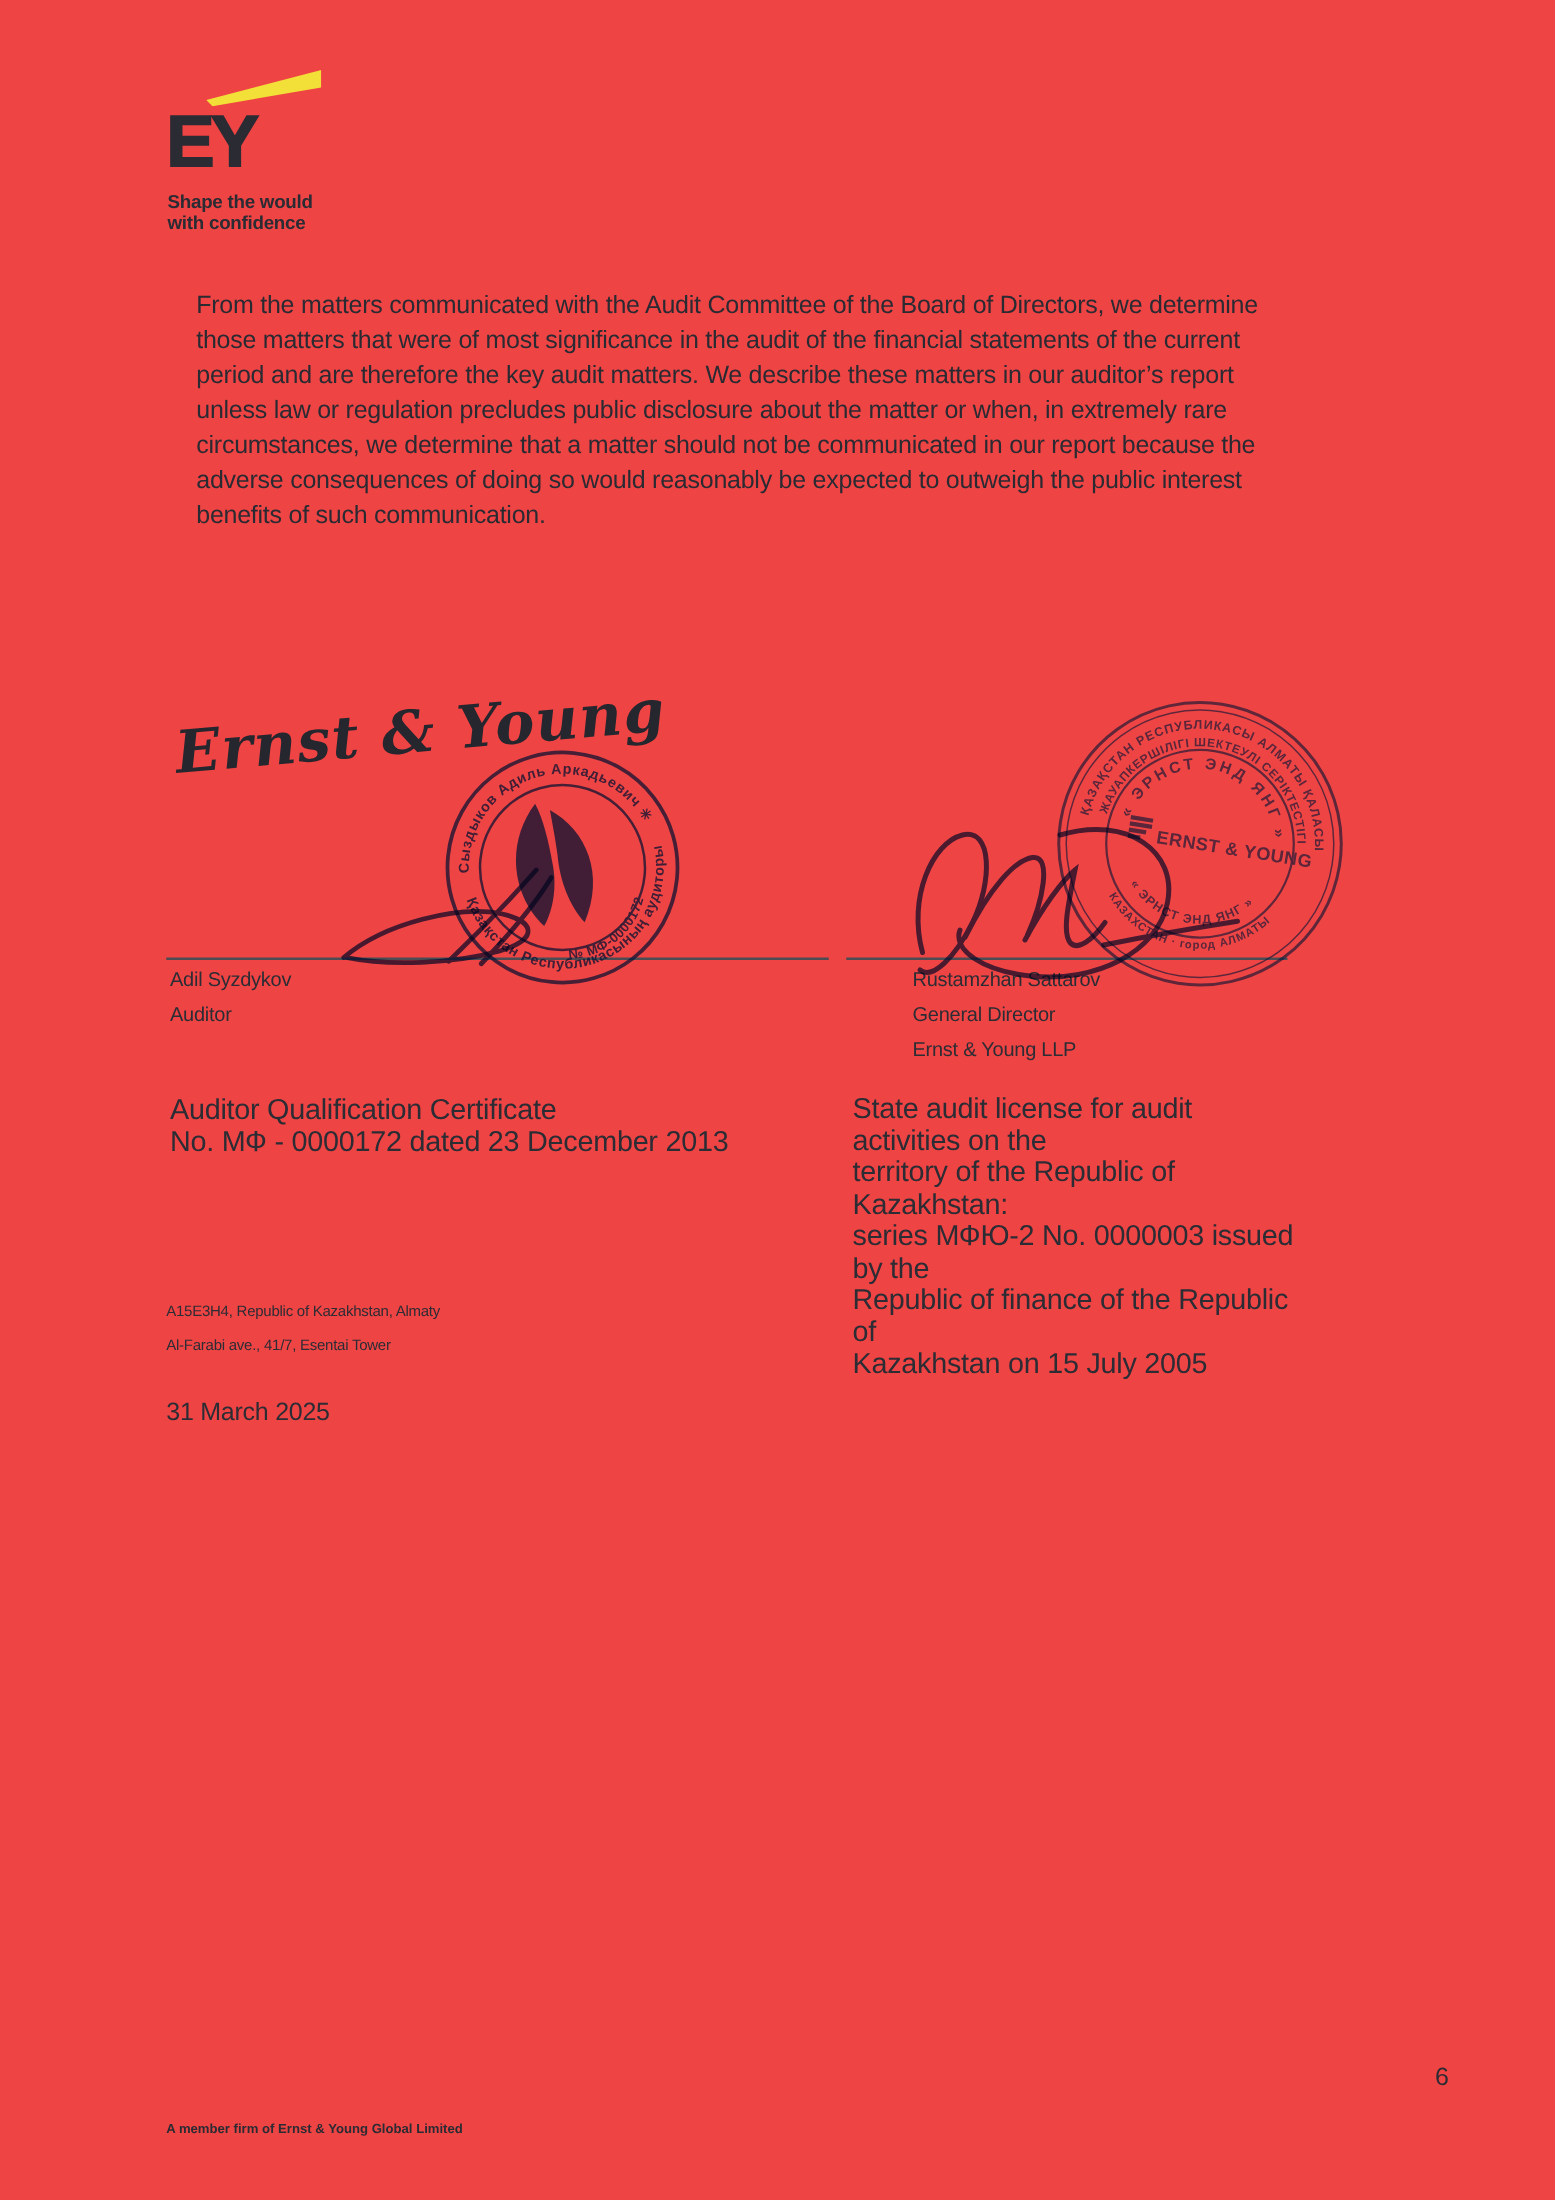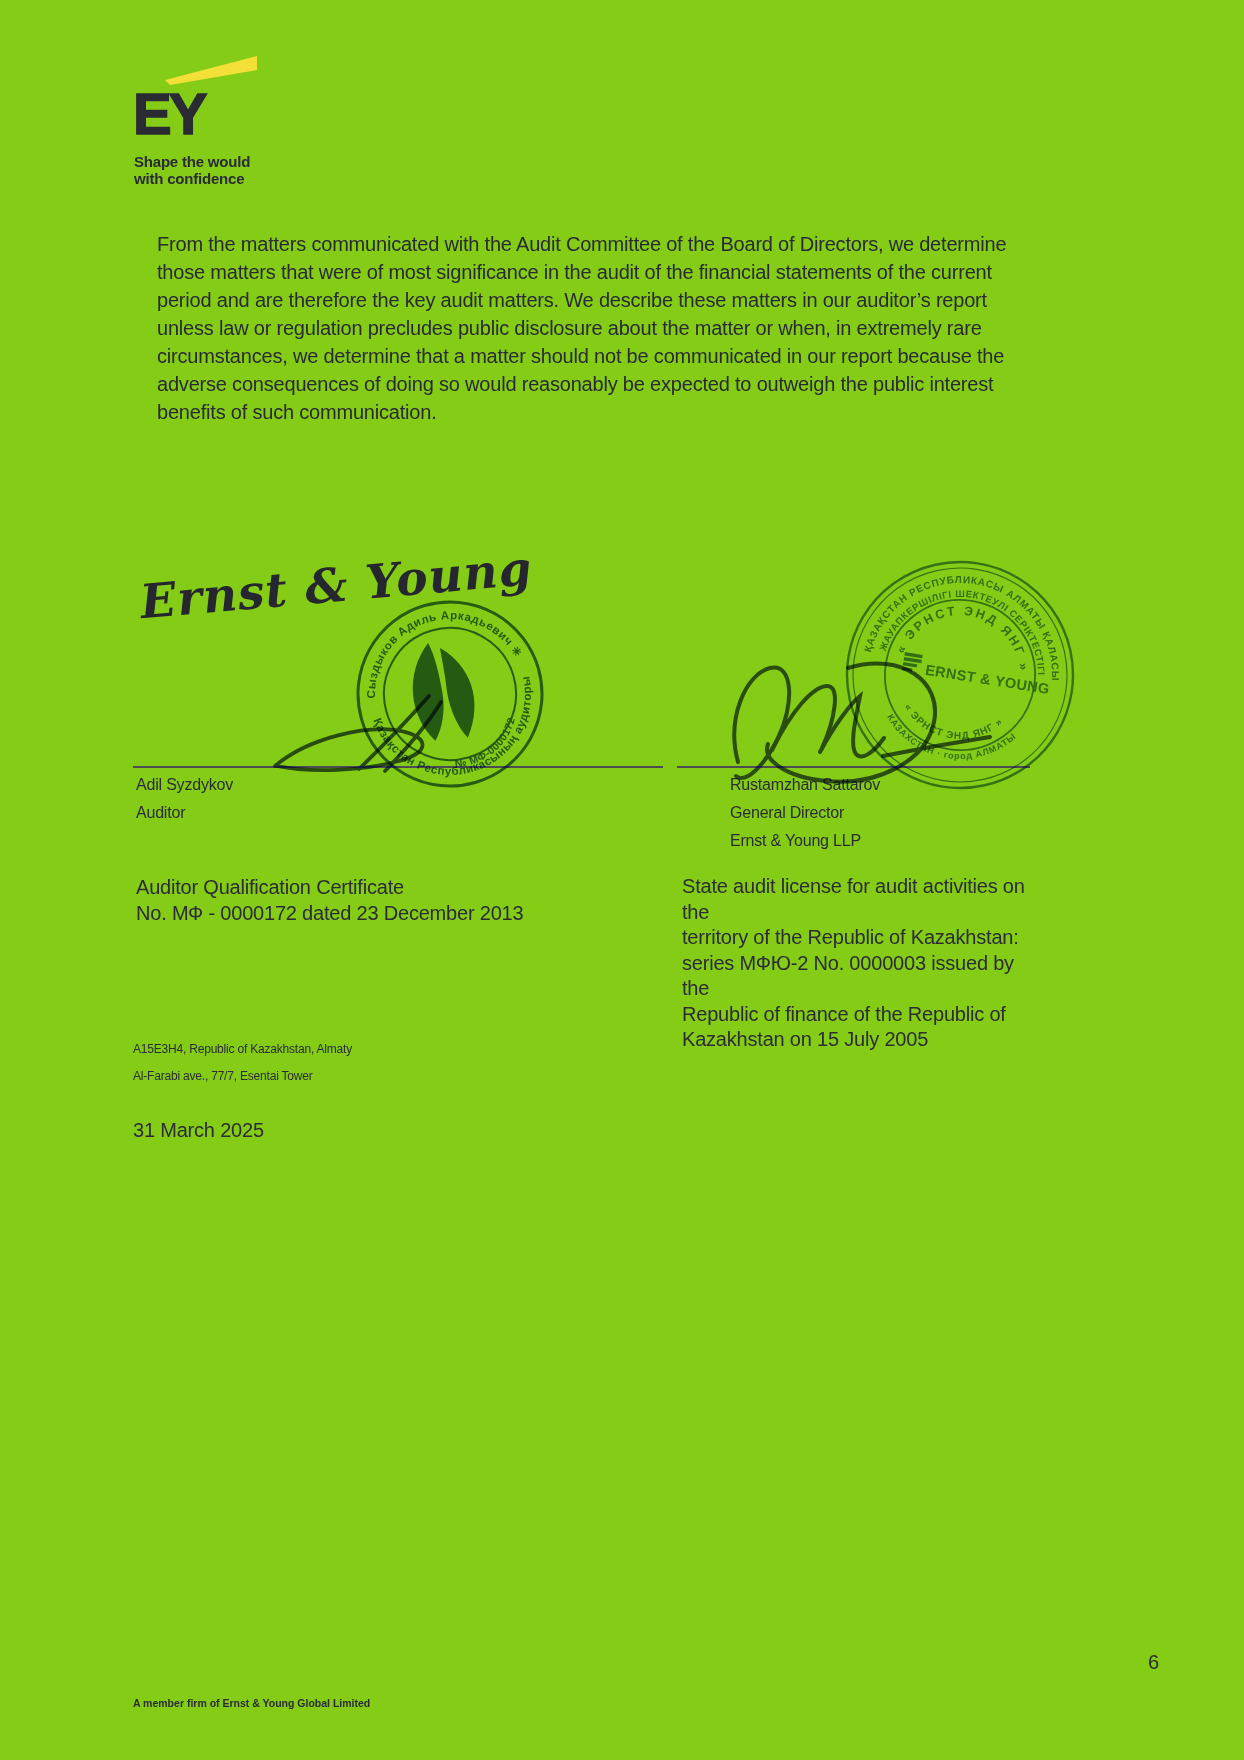--- a/index.html
+++ b/index.html
@@ -1,16 +1,16 @@
 <!DOCTYPE html>
 <html><head>
 <meta charset="utf-8">
 <style>
   html,body{margin:0;padding:0;background:#ffffff;}
-  .page{position:relative;width:1244px;height:1760px;background:#84cc16;overflow:hidden;
+  .page{position:relative;width:1244px;height:1760px;background:#ef4444;overflow:hidden;
         font-family:"Liberation Sans",sans-serif;color:#2c2c34;text-decoration:underline;}
 
   
   .logo{position:absolute;left:133px;top:50px;width:160px;height:145px;}
   .beam{position:absolute;left:32px;top:6px;}
   .brand{position:absolute;left:0;top:30px;font-size:58px;font-weight:700;
          letter-spacing:-3px;color:#2b2b33;-webkit-text-stroke:1.5px #2b2b33;}
   .tagline{position:absolute;left:1px;top:104px;font-size:15px;font-weight:700;
            line-height:16.5px;letter-spacing:-0.2px;color:#2b2b33;}
 
@@ -33,21 +33,21 @@
   .stamp text{font-family:"Liberation Sans",sans-serif;font-weight:700;}
 
   
   .sigline{position:absolute;top:766px;height:2px;background:#4c4c52;}
   .sigline.left{left:133px;width:530px;}
   .sigline.right{left:677px;width:353px;}
   .nameblock{position:absolute;font-size:16px;line-height:28px;letter-spacing:-0.2px;}
   .nameblock.left{left:136px;top:771px;}
   .nameblock.right{left:682px;top:771px;margin-left:48px;}
 
-  .infoblock{position:absolute;font-size:20px;letter-spacing:-0.2px;}
+  .infoblock{position:absolute;font-size:23px;letter-spacing:-0.2px;}
   .cert{left:136px;top:874px;line-height:26px;}
   .license{left:682px;top:874px;line-height:25.5px;width:360px;}
 
   .address{position:absolute;left:133px;top:1036px;font-size:12px;line-height:27px;letter-spacing:-0.2px;}
   .date{position:absolute;left:133px;top:1119px;font-size:20px;letter-spacing:-0.2px;}
 
   .page-number{position:absolute;left:1148px;top:1651px;font-size:20px;color:#2b2b33;}
   .footer-note{position:absolute;left:133px;top:1697px;font-size:10.5px;font-weight:700;color:#2b2b33;}
 </style>
 </head>
@@ -94,21 +94,21 @@
   <div class="infoblock license">
     <div>State audit license for audit activities on the</div>
     <div>territory of the Republic of Kazakhstan:</div>
     <div>series МФЮ-2 No. 0000003 issued by the</div>
     <div>Republic of finance of the Republic of</div>
     <div>Kazakhstan on 15 July 2005</div>
   </div>
 
   <div class="address">
     <div>A15E3H4, Republic of Kazakhstan, Almaty</div>
-    <div>Al-Farabi ave., 77/7, Esentai Tower</div>
+    <div>Al-Farabi ave., 41/7, Esentai Tower</div>
   </div>
   <div class="date">31 March 2025</div>
 
   <svg class="stamp stamp-left" width="194" height="194" viewBox="0 0 194 194">
     <defs>
       <path id="lsTop" d="M 22 97 A 75 75 0 0 1 172 97"></path>
       <path id="lsBottom" d="M 16 97 A 81 81 0 0 0 178 97"></path>
       <path id="lsNum" d="M 52 150 A 62 62 0 0 0 160 104"></path>
     </defs>
     <g stroke="#3b68c5" fill="none" opacity="0.92">

